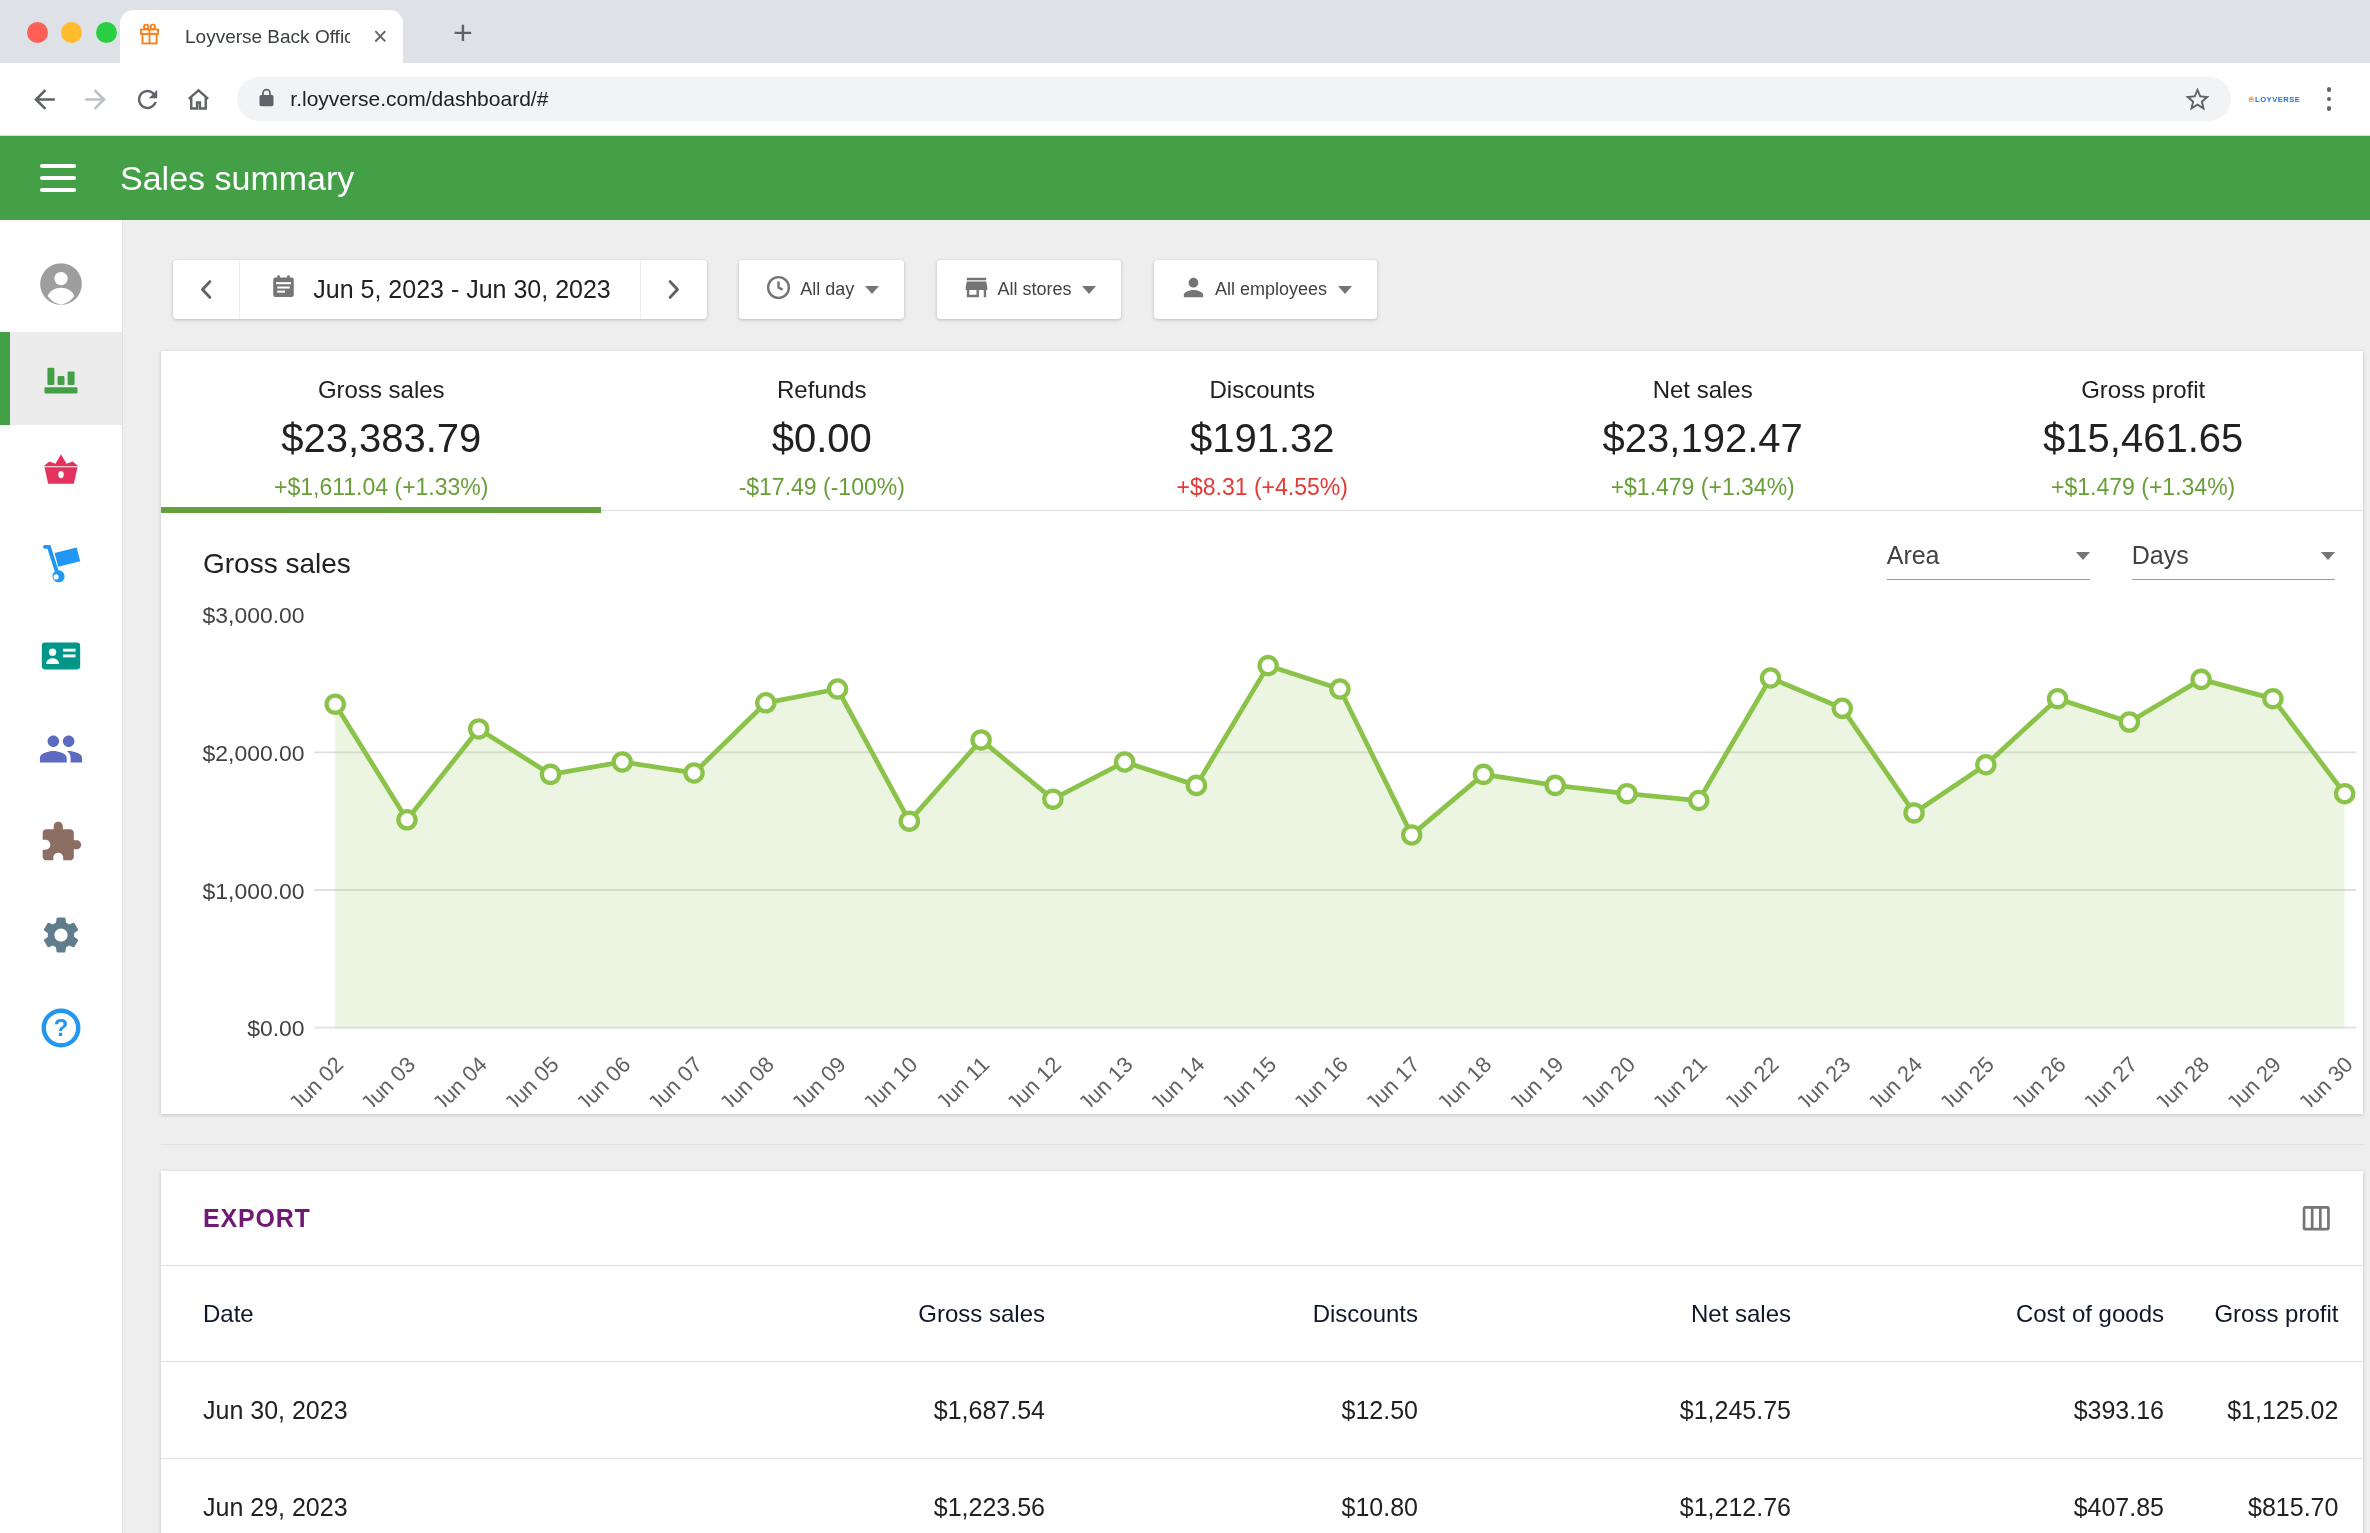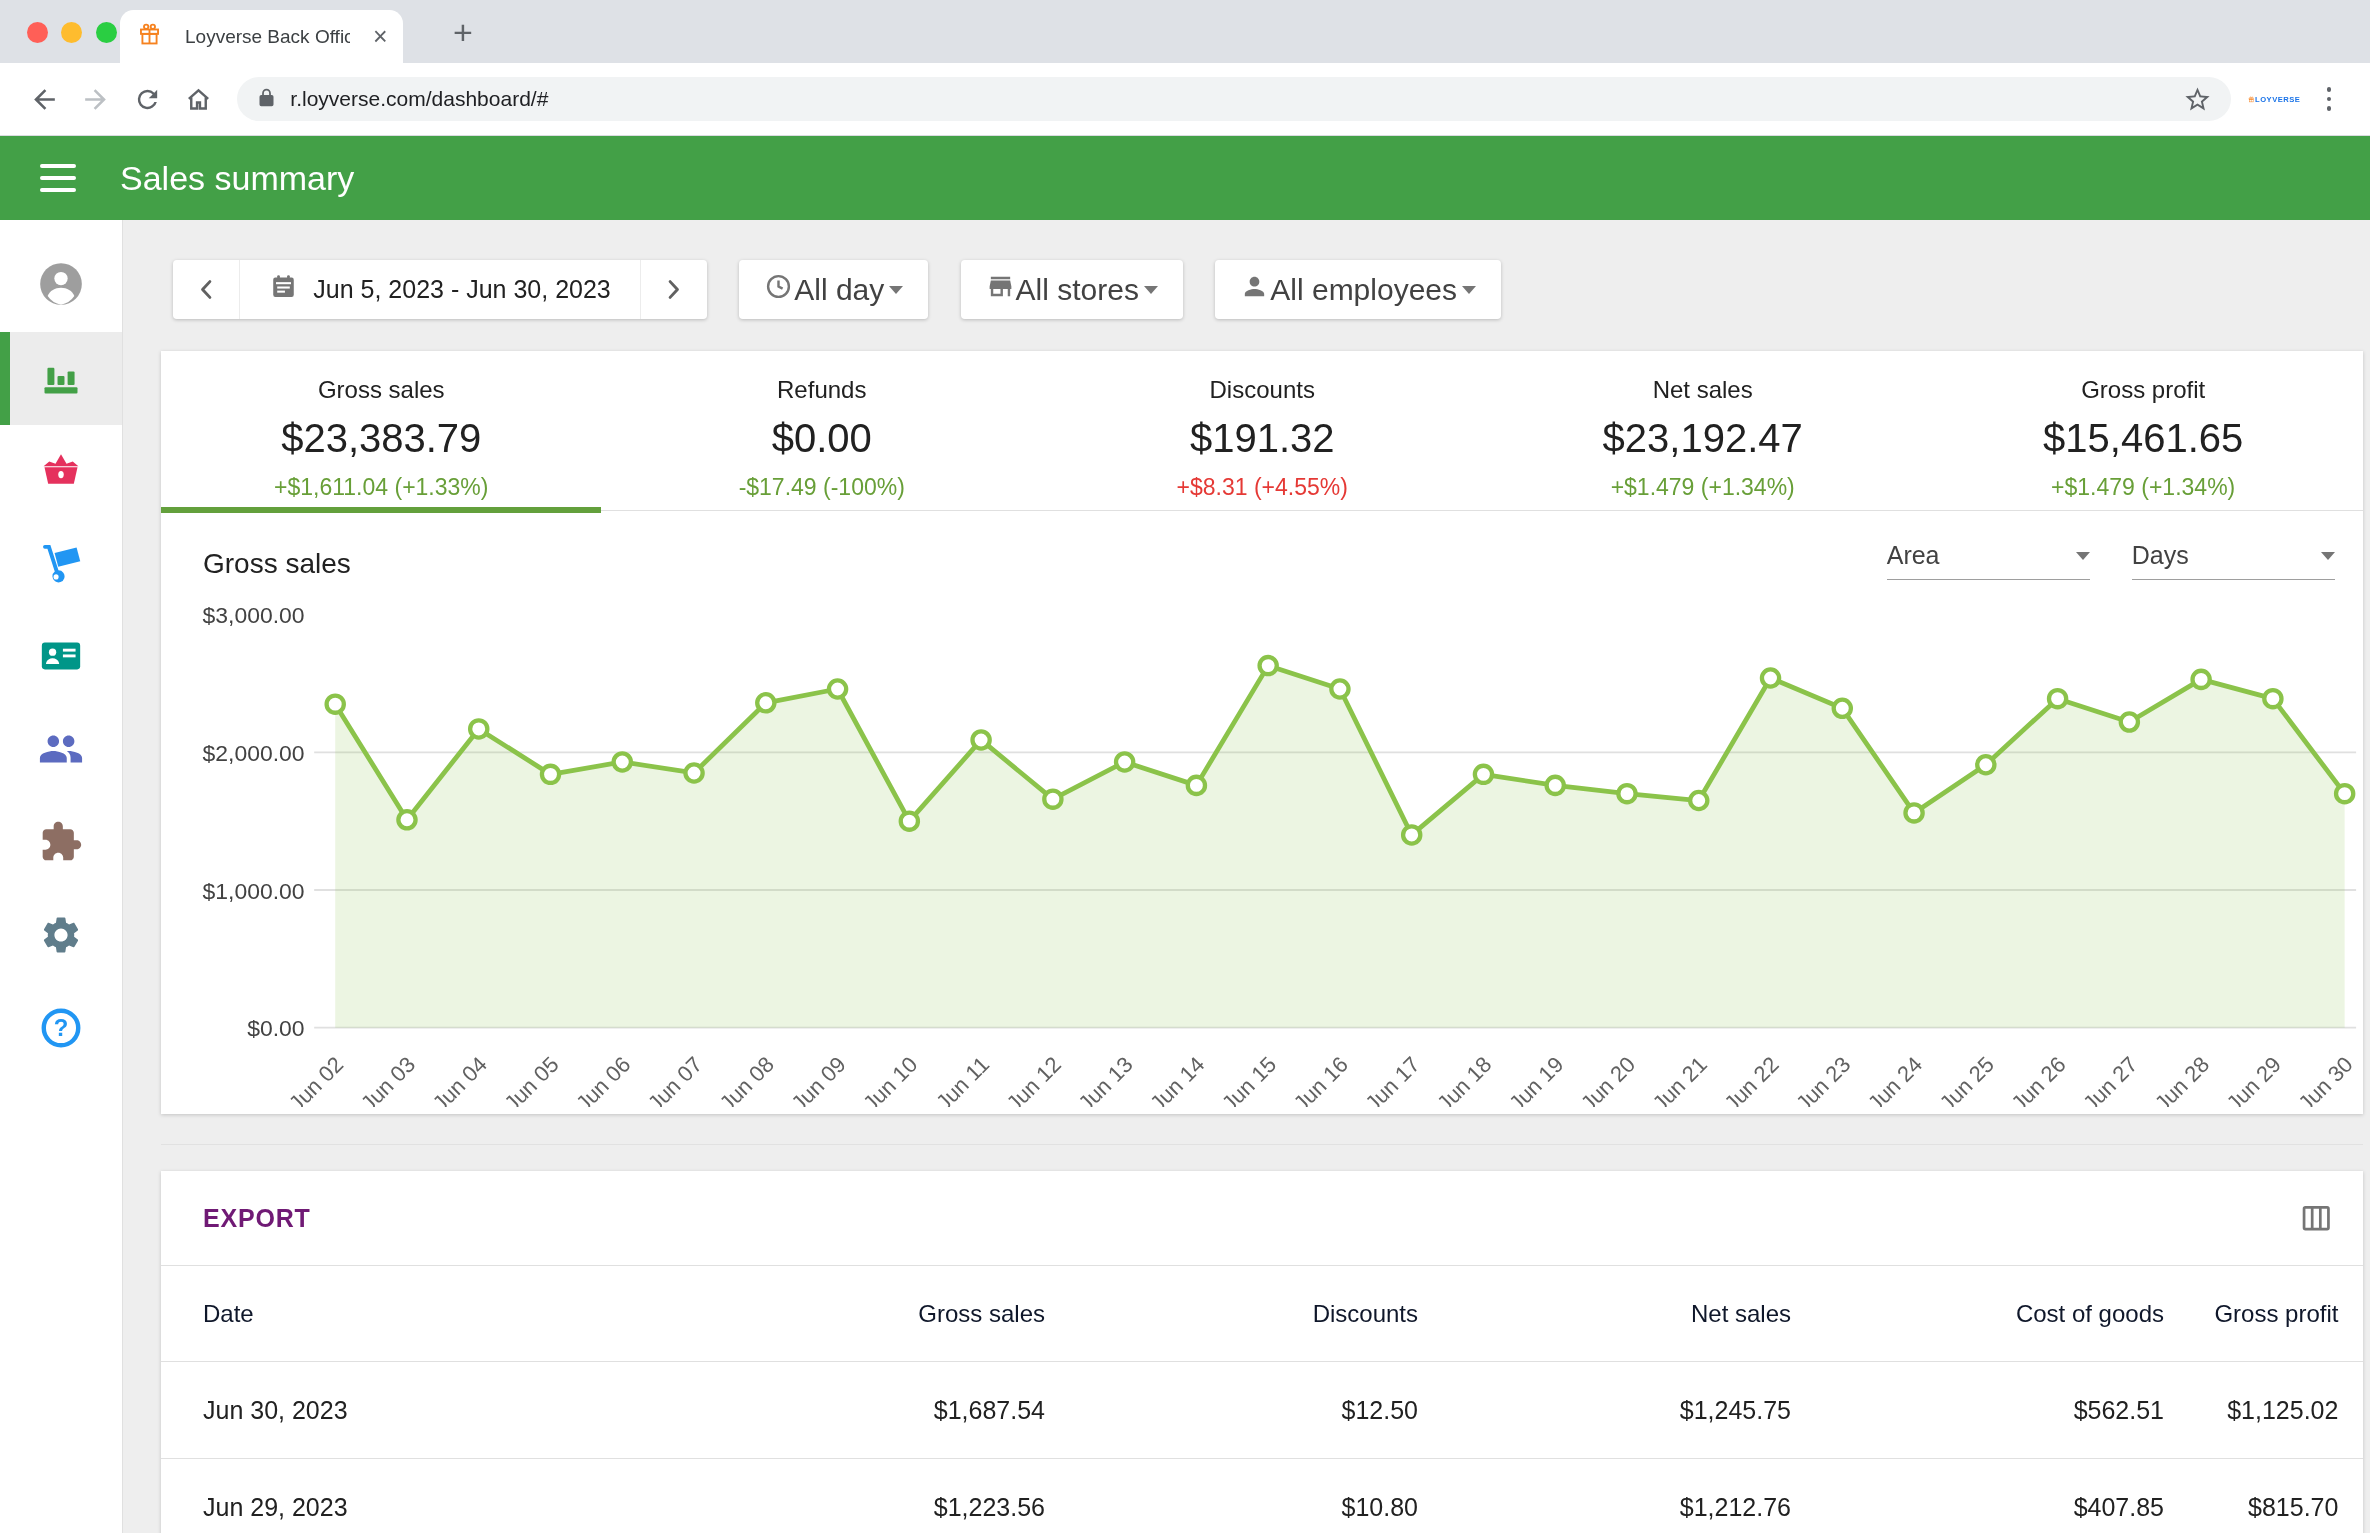--- a/index.html
+++ b/index.html
@@ -46,21 +46,21 @@
 
   .content { flex:1; position:relative; }
 
   
   .filter-row { position:absolute; top:40px; left:50px; display:flex; gap:32.5px; }
   .pill { background:#ffffff; border-radius:3.8px; height:59px; display:flex; align-items:center;
           box-shadow:0 1px 3.8px rgba(0,0,0,0.22); }
   .date-nav { width:67px; height:100%; display:flex; align-items:center; justify-content:center; }
   .date-nav.left { border-right:1px solid #ececec; } .date-nav.right { border-left:1px solid #ececec; }
   .date-mid { display:flex; align-items:center; gap:15.3px; padding:0 29px; font-size:25px; color:#212121; }
-  .filter-btn { padding:0 25px; gap:1px; font-size:30px; color:#424242; display:flex; align-items:center; }
+  .filter-btn { padding:0 25px; gap:7px; font-size:18px; color:#424242; display:flex; align-items:center; }
   .caret { width:0; height:0; border-left:7.6px solid transparent; border-right:7.6px solid transparent;
            border-top:8.6px solid #757575; margin-left:3.8px; }
 
   
   .summary-card { position:absolute; top:131px; left:38px; right:7.6px; background:#ffffff;
                   box-shadow:0 1px 3.8px rgba(0,0,0,0.18); }
   .metrics-row { display:flex; height:160px; border-bottom:1px solid #e0e0e0; position:relative; }
   .metric { flex:1; text-align:center; padding-top:25px; }
   .metric-label { font-size:24px; color:#212121; }
   .metric-value { font-size:40px; color:#212121; margin-top:12.4px; }
@@ -463,21 +463,21 @@
             <th>Cost of goods</th>
             <th>Gross profit</th>
           </tr>
         </thead>
         <tbody>
           <tr>
             <td>Jun 30, 2023</td>
             <td>$1,687.54</td>
             <td>$12.50</td>
             <td>$1,245.75</td>
-            <td>$562.51</td>
+            <td>$393.16</td>
             <td>$1,125.02</td>
           </tr>
           <tr>
             <td>Jun 29, 2023</td>
             <td>$1,223.56</td>
             <td>$10.80</td>
             <td>$1,212.76</td>
             <td>$407.85</td>
             <td>$815.70</td>
           </tr>

